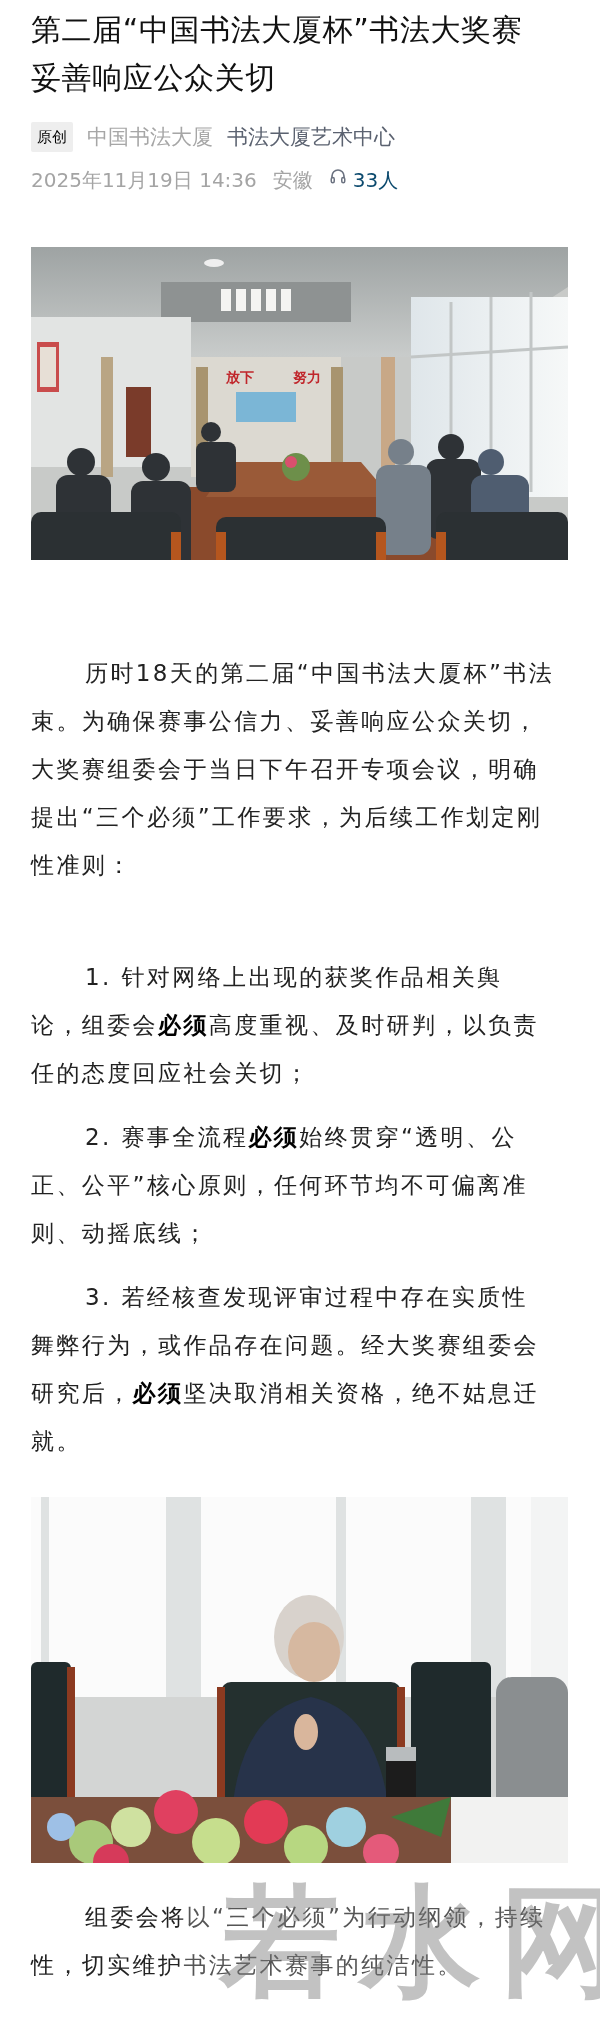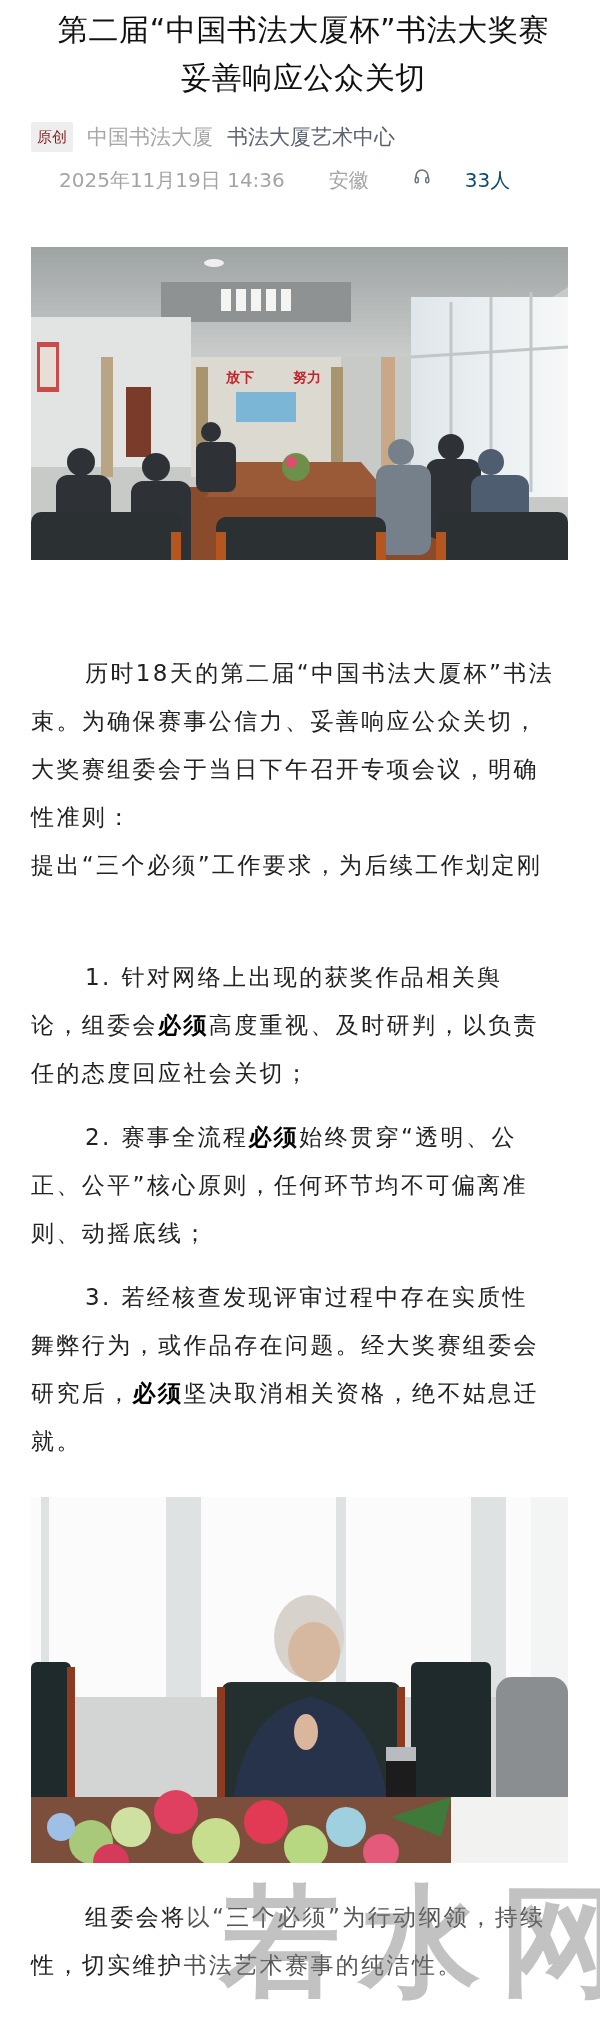--- a/index.html
+++ b/index.html
@@ -1,29 +1,29 @@
 <!DOCTYPE html>
 <html><head>
 <meta charset="utf-8">
 <style>
   html, body { margin: 0; padding: 0; background: #ffffff; }
   body { width: 600px; height: 2040px; position: relative; overflow: hidden;
          font-family: "DejaVu Sans", "Liberation Sans", sans-serif; color: #222; }
   .abs { position: absolute; }
   .title { left: 31px; top: 6px; width: 545px; font-size: 30px; line-height: 48px;
            color: #111; font-weight: normal; margin: 0; letter-spacing: 0.6px; }
-  .title .tl { display: block; white-space: nowrap; text-align: center; }
+  .title .tl { display: block; white-space: nowrap; }
   .meta1 { left: 31px; top: 122px; height: 30px; display: flex; align-items: center; white-space: nowrap; }
-  .chip { background: #eeeeee; color: #7f1d1d; font-size: 15px; height: 30px; line-height: 30px;
+  .chip { background: #eeeeee; color: #000000; font-size: 15px; height: 30px; line-height: 30px;
           padding: 0 6px; border-radius: 2px; margin-right: 14px; }
   .src-a { color: #a6a6a6; font-size: 21px; margin-right: 14px; }
   .src-b { color: #5b6270; font-size: 21px; }
   .meta2 { left: 31px; top: 166px; height: 28px; display: flex; align-items: center; white-space: nowrap;
            color: #a4a4a4; font-size: 20px; }
-  .meta2 span { margin-right: 16px; margin-left: 28px; }
+  .meta2 span { margin-right: 16px; }
   .listen { display: inline-flex; color: #0c4a6e; }
   .listen svg { margin-right: 6px; }
   .photo { left: 31px; width: 537px; overflow: hidden; }
   .photo svg { display: block; }
   .para { left: 31px; width: 545px; font-size: 23px; line-height: 48px; color: #222;
           letter-spacing: 2.4px; }
   .para .ln { display: block; white-space: nowrap; }
   .para .ind { padding-left: 54px; }
   .para b { font-weight: bold; color: #000000; }
   .light { color: #555; }
@@ -132,22 +132,22 @@
         <rect x="345" y="285" width="10" height="80"></rect>
         <rect x="405" y="285" width="10" height="80"></rect>
       </g>
   </svg>
 </div>
 
 <div class="abs para" style="top:649px;">
   <span class="ln ind">历时18天的第二届“中国书法大厦杯”书法</span>
   <span class="ln">束。为确保赛事公信力、妥善响应公众关切，</span>
   <span class="ln">大奖赛组委会于当日下午召开专项会议，明确</span>
+  <span class="ln">提出“三个必须”工作要求，为后续工作划定刚</span>
   <span class="ln">性准则：</span>
-  <span class="ln">提出“三个必须”工作要求，为后续工作划定刚</span>
 </div>
 
 <div class="abs para" style="top:953px;">
   <span class="ln ind">1. 针对网络上出现的获奖作品相关舆</span>
   <span class="ln"><span>论，组委会</span><b>必须</b><span>高度重视、及时研判，以负责</span></span>
   <span class="ln">任的态度回应社会关切；</span>
 </div>
 
 <div class="abs para" style="top:1113px;">
   <span class="ln ind"><span>2. 赛事全流程</span><b>必须</b><span>始终贯穿“透明、公</span></span>

